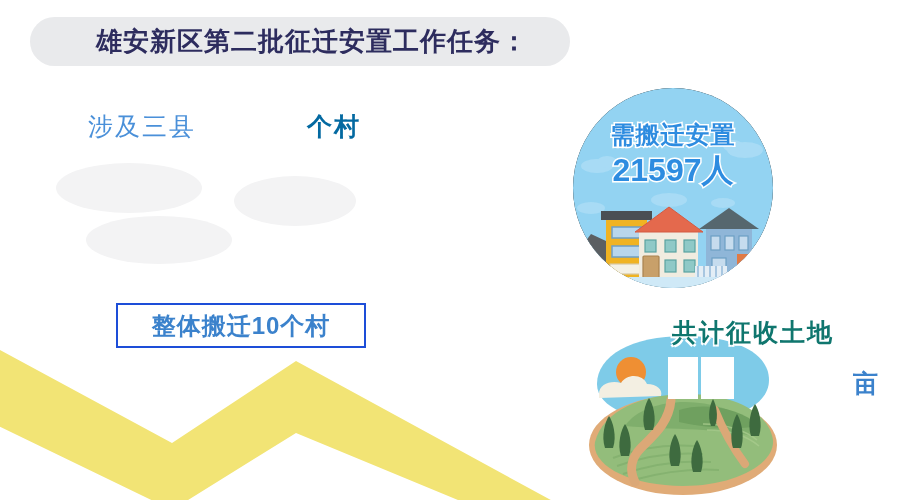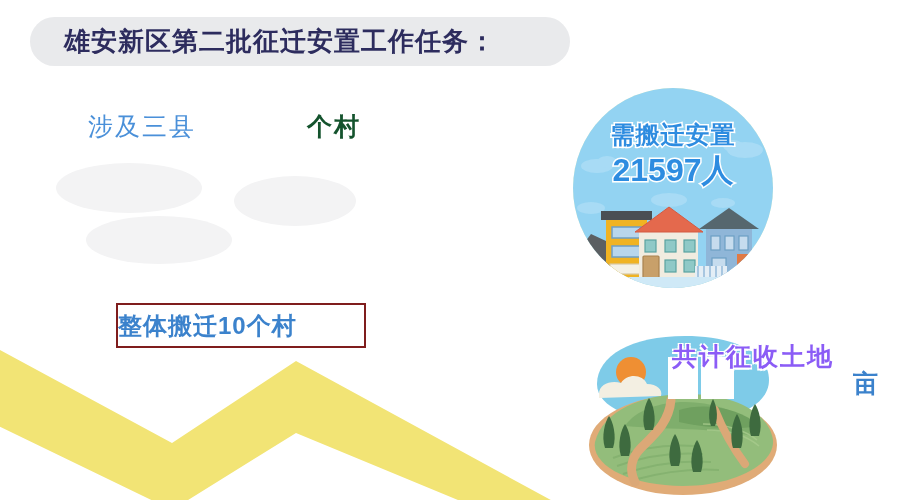--- a/index.html
+++ b/index.html
@@ -43,40 +43,41 @@
     align-items: center;
     padding-left: 34px;
   }
   .title-text {
     font-size: 26px;
     font-weight: bold;
     color: #2d2c5e;
     letter-spacing: 1px;
     white-space: nowrap;
     font-family: "Liberation Sans", "DejaVu Sans", sans-serif;
+    margin-left: 32px;
   }
 
   
   .lbl-counties {
     position: absolute;
     left: 88px;
     top: 110px;
     font-size: 25px;
     font-weight: normal;
     color: #4a90d9;
     letter-spacing: 2px;
     white-space: nowrap;
   }
   .lbl-villages {
     position: absolute;
     left: 307px;
     top: 110px;
     font-size: 25px;
     font-weight: bold;
-    color: #14532d;
+    color: #0369a1;
     letter-spacing: 2px;
     white-space: nowrap;
   }
 
   
   .blob {
     position: absolute;
     background: #f3f3f4;
     border-radius: 50%;
   }
@@ -84,43 +85,44 @@
   .blob-b { left: 86px;  top: 216px; width: 146px; height: 48px; }
   .blob-c { left: 234px; top: 176px; width: 122px; height: 50px; }
 
   
   .callout-box {
     position: absolute;
     left: 116px;
     top: 303px;
     width: 250px;
     height: 45px;
-    border: 2px solid #7f1d1d;
+    border: 2px solid #1d4ed8;
     background: #ffffff;
     display: flex;
     align-items: center;
+    justify-content: center;
   }
   .callout-text {
     font-size: 24px;
     font-weight: bold;
     color: #3b82cc;
     letter-spacing: 1px;
     white-space: nowrap;
   }
 
   
   .circle-badge {
     position: absolute;
     left: 573px;
     top: 88px;
     width: 200px;
     height: 200px;
     border-radius: 50%;
     overflow: hidden;
-    background: #fef9c3;
+    background: #000000;
   }
   .badge-svg { position: absolute; inset: 0; width: 200px; height: 200px; }
   .badge-caption {
     position: absolute;
     left: 0; right: 0;
     top: 32px;
     text-align: center;
     pointer-events: none;
   }
   .badge-line1 {
@@ -158,24 +160,24 @@
     position: absolute;
     background: #ffffff;
   }
   .ph-box-1 { left: 668px; top: 357px; width: 30px; height: 42px; }
   .ph-box-2 { left: 701px; top: 357px; width: 33px; height: 42px; }
 
   
   .lbl-land {
     position: absolute;
     left: 672px;
-    top: 340px;
+    top: 316px;
     font-size: 25px;
     font-weight: bold;
-    color: #8b5cf6;
+    color: #0f766e;
     letter-spacing: 2px;
     white-space: nowrap;
     text-shadow:
       -1.5px -1.5px 0 #fff,  1.5px -1.5px 0 #fff,
       -1.5px  1.5px 0 #fff,  1.5px  1.5px 0 #fff;
   }
   .lbl-mu {
     position: absolute;
     left: 820px;
     top: 367px;

